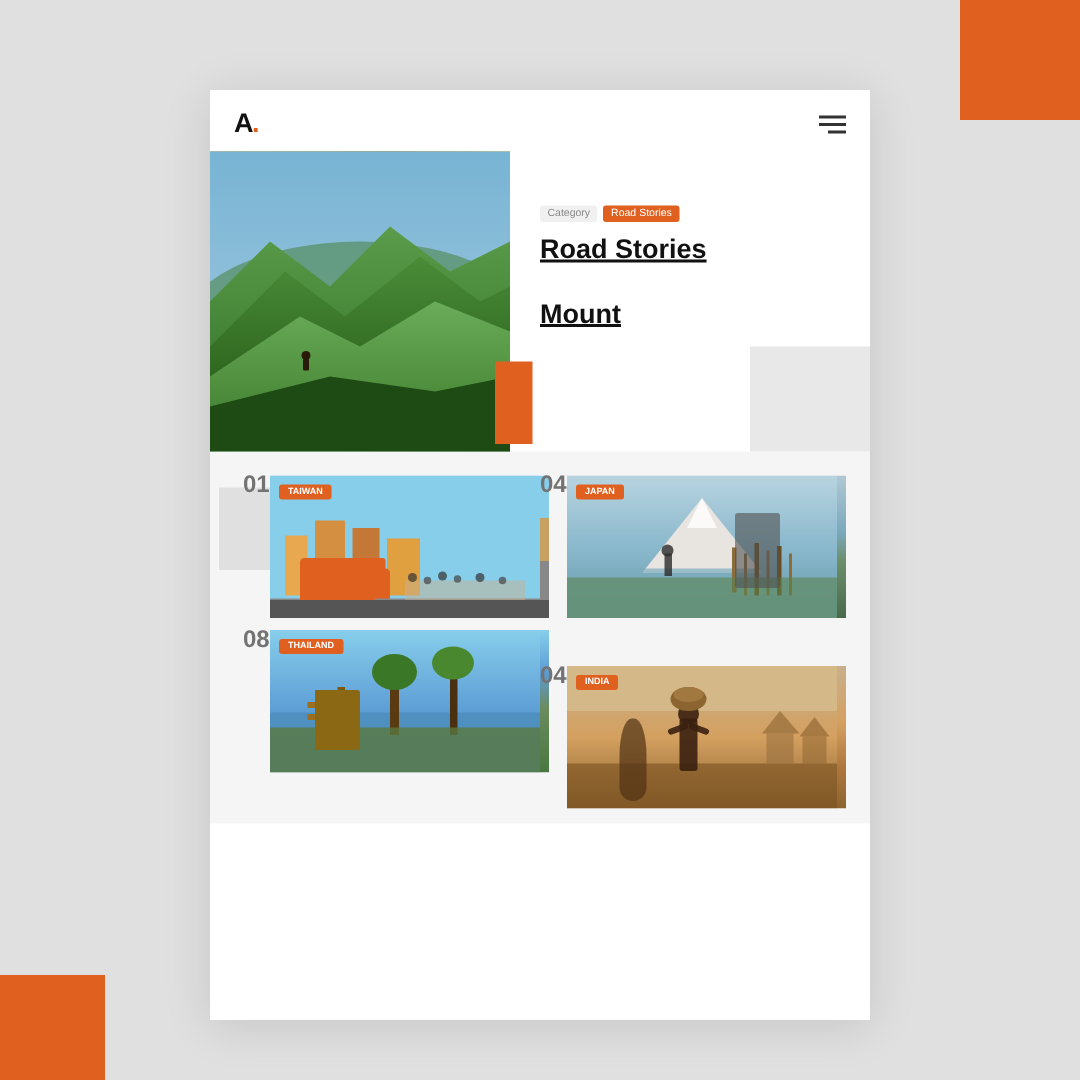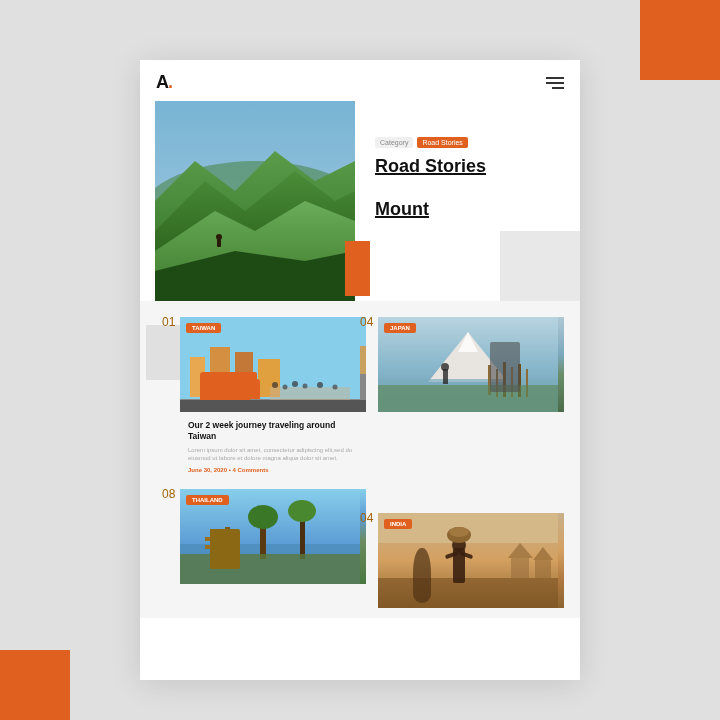--- a/index.html
+++ b/index.html
@@ -72,21 +72,20 @@
       background: #333;
     }
     .hamburger span:last-child { width: 12px; margin-left: 6px; }
 
     
     .hero-section {
       display: flex;
       position: relative;
       padding: 0 0 0 0;
       height: 200px;
-      margin-left: 15px;
     }
     .hero-image {
       width: 200px;
       height: 200px;
       background: linear-gradient(135deg, #4a7c4e 0%, #2d5a27 30%, #6b9c5e 60%, #3d6b35 100%);
       position: relative;
       flex-shrink: 0;
       overflow: hidden;
     }
     
@@ -156,23 +155,23 @@
     .articles-grid {
       display: grid;
       grid-template-columns: 1fr 1fr;
       gap: 12px;
     }
 
     .article-number {
       position: absolute;
       top: -2px;
       left: -18px;
-      font-size: 12px;
-      font-weight: 400;
-      color: #a16207;
+      font-size: 16px;
+      font-weight: 700;
+      color: #737373;
     }
 
     .article-image-wrap {
       position: relative;
       width: 100%;
       height: 95px;
       overflow: hidden;
     }
 
     
@@ -405,25 +404,20 @@
                 <circle cx="95" cy="68" r="3" fill="#333" opacity="0.7"></circle>
                 <circle cx="105" cy="70" r="2.5" fill="#444" opacity="0.7"></circle>
                 <circle cx="115" cy="67" r="3" fill="#333" opacity="0.7"></circle>
                 <circle cx="125" cy="69" r="2.5" fill="#444" opacity="0.7"></circle>
                 <circle cx="140" cy="68" r="3" fill="#333" opacity="0.7"></circle>
                 <circle cx="155" cy="70" r="2.5" fill="#444" opacity="0.7"></circle>
               </svg>
             </div>
             <span class="country-badge badge-taiwan">TAIWAN</span>
           </div>
-          <div class="article-content">
-            <div class="article-title">Our 2 week journey traveling around Taiwan</div>
-            <div class="article-excerpt">Lorem ipsum dolor sit amet, consectetur adipiscing elit,sed do eiusmod ut labore et dolore magna aliqua dolor sit amet.</div>
-            <div class="article-meta">June 30, 2020  •  4 Comments</div>
-          </div>
         </div>
 
         <div style="position:relative;">
           <div class="article-number">04</div>
           <div class="article-image-wrap">
             <div class="img-japan">
               <svg viewBox="0 0 180 95" width="180" height="95" xmlns="http://www.w3.org/2000/svg">
 
                 <defs>
                   <linearGradient id="jpSky" x1="0" y1="0" x2="0" y2="1">

